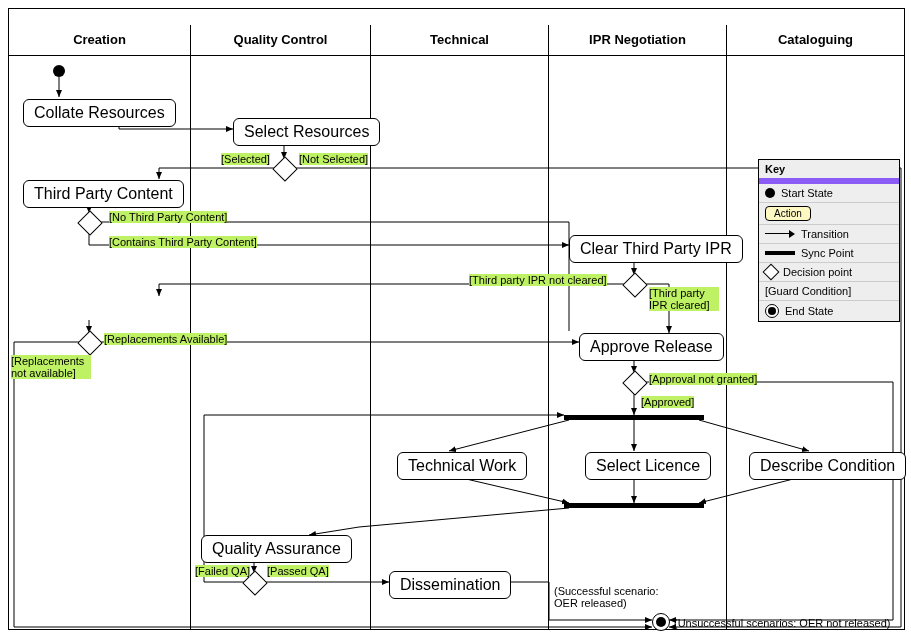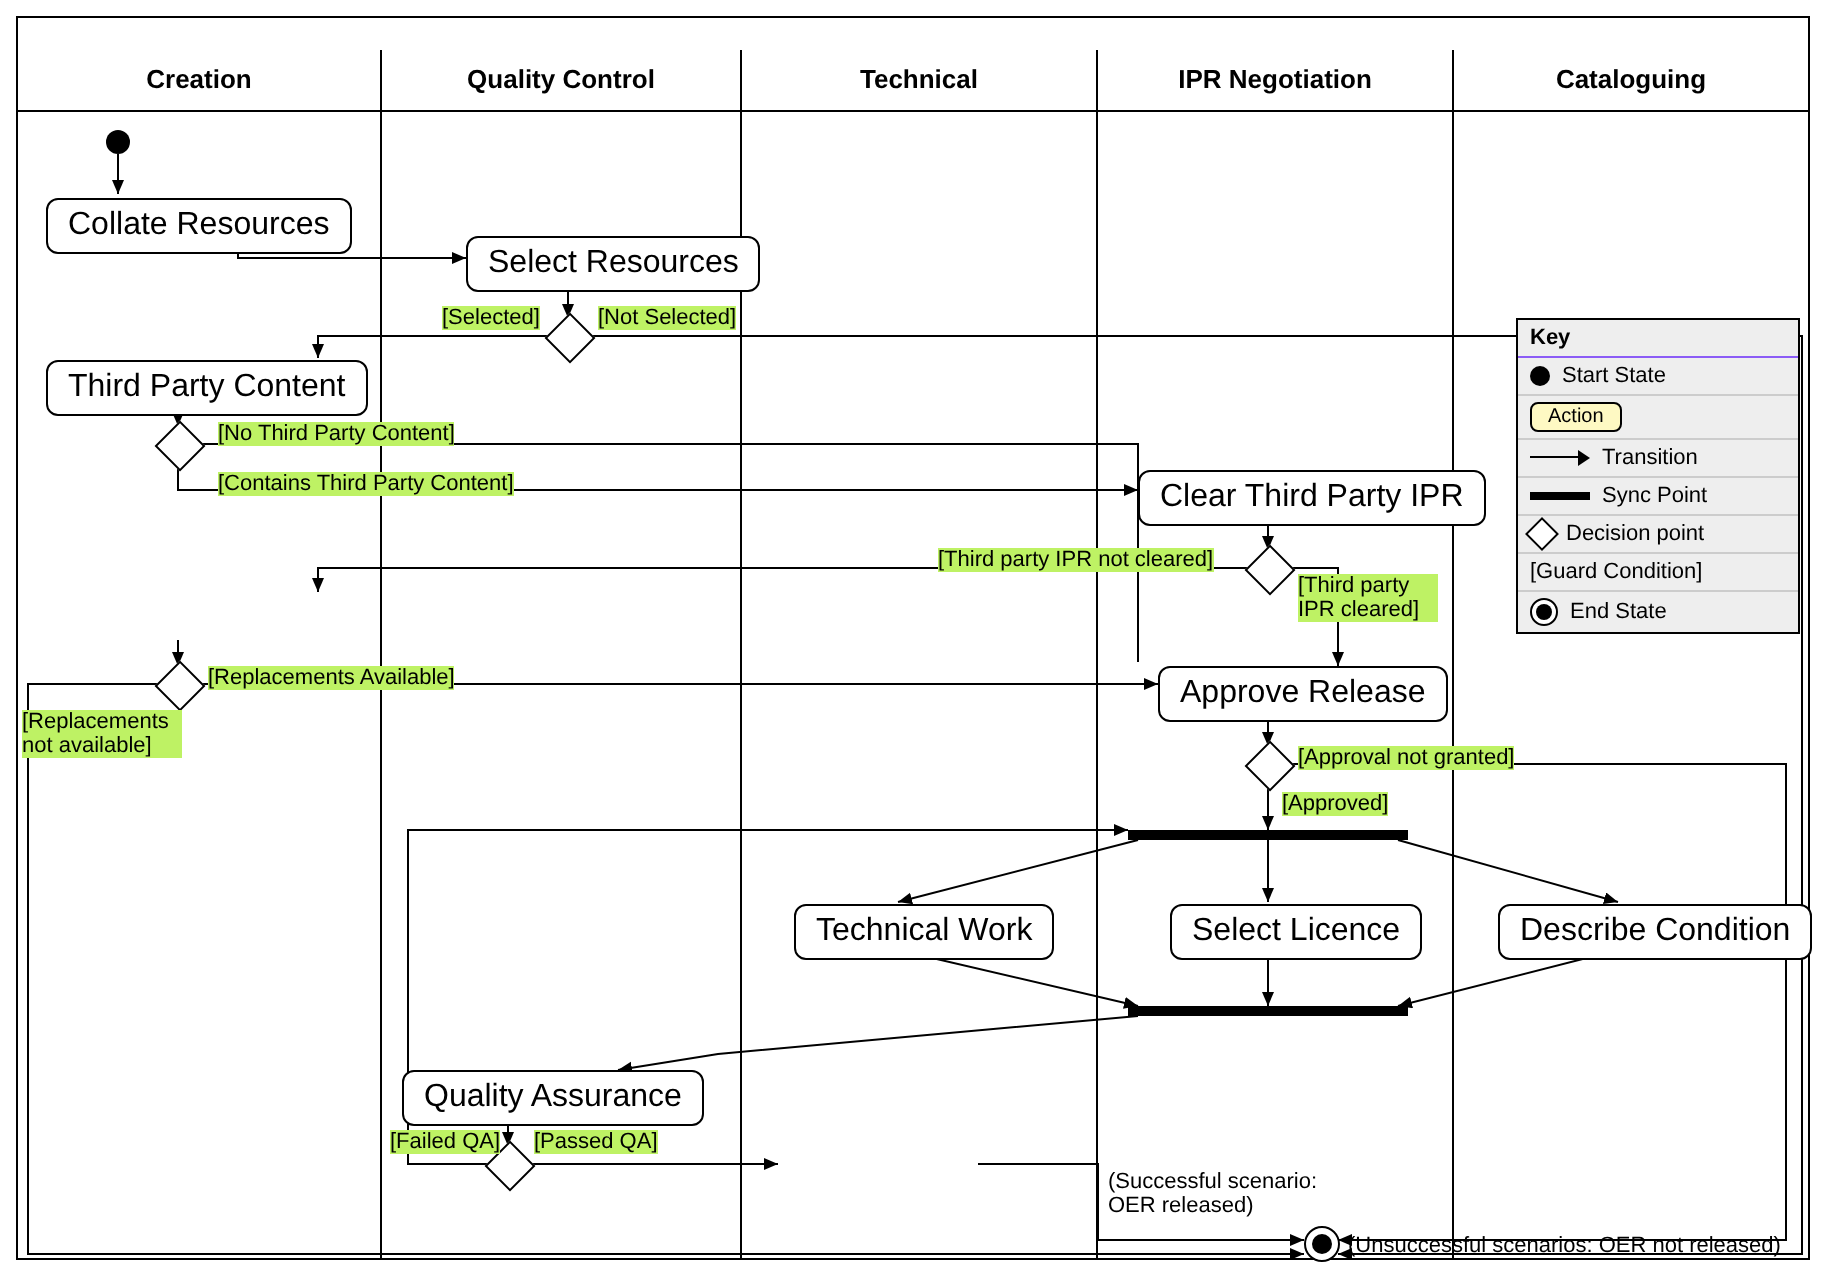--- a/index.html
+++ b/index.html
@@ -133,21 +133,21 @@
     top: 150px;
     width: 140px;
     border: 1px solid #000;
     background: #eee;
     z-index: 20;
     font-size: 11px;
   }
   .key-box .key-title {
     padding: 3px 6px;
     font-weight: bold;
-    border-bottom: 1px solid #8b5cf6;
+    border-bottom: 6px solid #8b5cf6;
     background: #eee;
   }
   .key-row {
     display: flex;
     align-items: center;
     padding: 3px 6px;
     border-bottom: 1px solid #ccc;
     gap: 6px;
   }
   .key-row:last-child { border-bottom: none; }
@@ -278,20 +278,21 @@
 
     <div class="action" style="left:14px; top:44px">Collate Resources</div>
     <div class="action" style="left:224px; top:63px">Select Resources</div>
     <div class="action" style="left:14px; top:125px">Third Party Content</div>
     <div class="action" style="left:560px; top:180px">Clear Third Party IPR</div>
     <div class="action" style="left:570px; top:278px">Approve Release</div>
     <div class="action" style="left:388px; top:397px">Technical Work</div>
     <div class="action" style="left:576px; top:397px">Select Licence</div>
     <div class="action" style="left:740px; top:397px">Describe Condition</div>
     <div class="action" style="left:192px; top:480px">Quality Assurance</div>
+    <div class="action" style="left:380px; top:516px">Dissemination</div>
 
     <div class="decision" style="left:267px; top:105px"></div>
     <div class="decision" style="left:72px; top:159px"></div>
     <div class="decision" style="left:617px; top:221px"></div>
     <div class="decision" style="left:72px; top:279px"></div>
     <div class="decision" style="left:617px; top:319px"></div>
     <div class="decision" style="left:237px; top:519px"></div>
 
     <div class="sync-bar" style="left:555px; top:360px; width:140px"></div>
     <div class="sync-bar" style="left:555px; top:448px; width:140px"></div>

